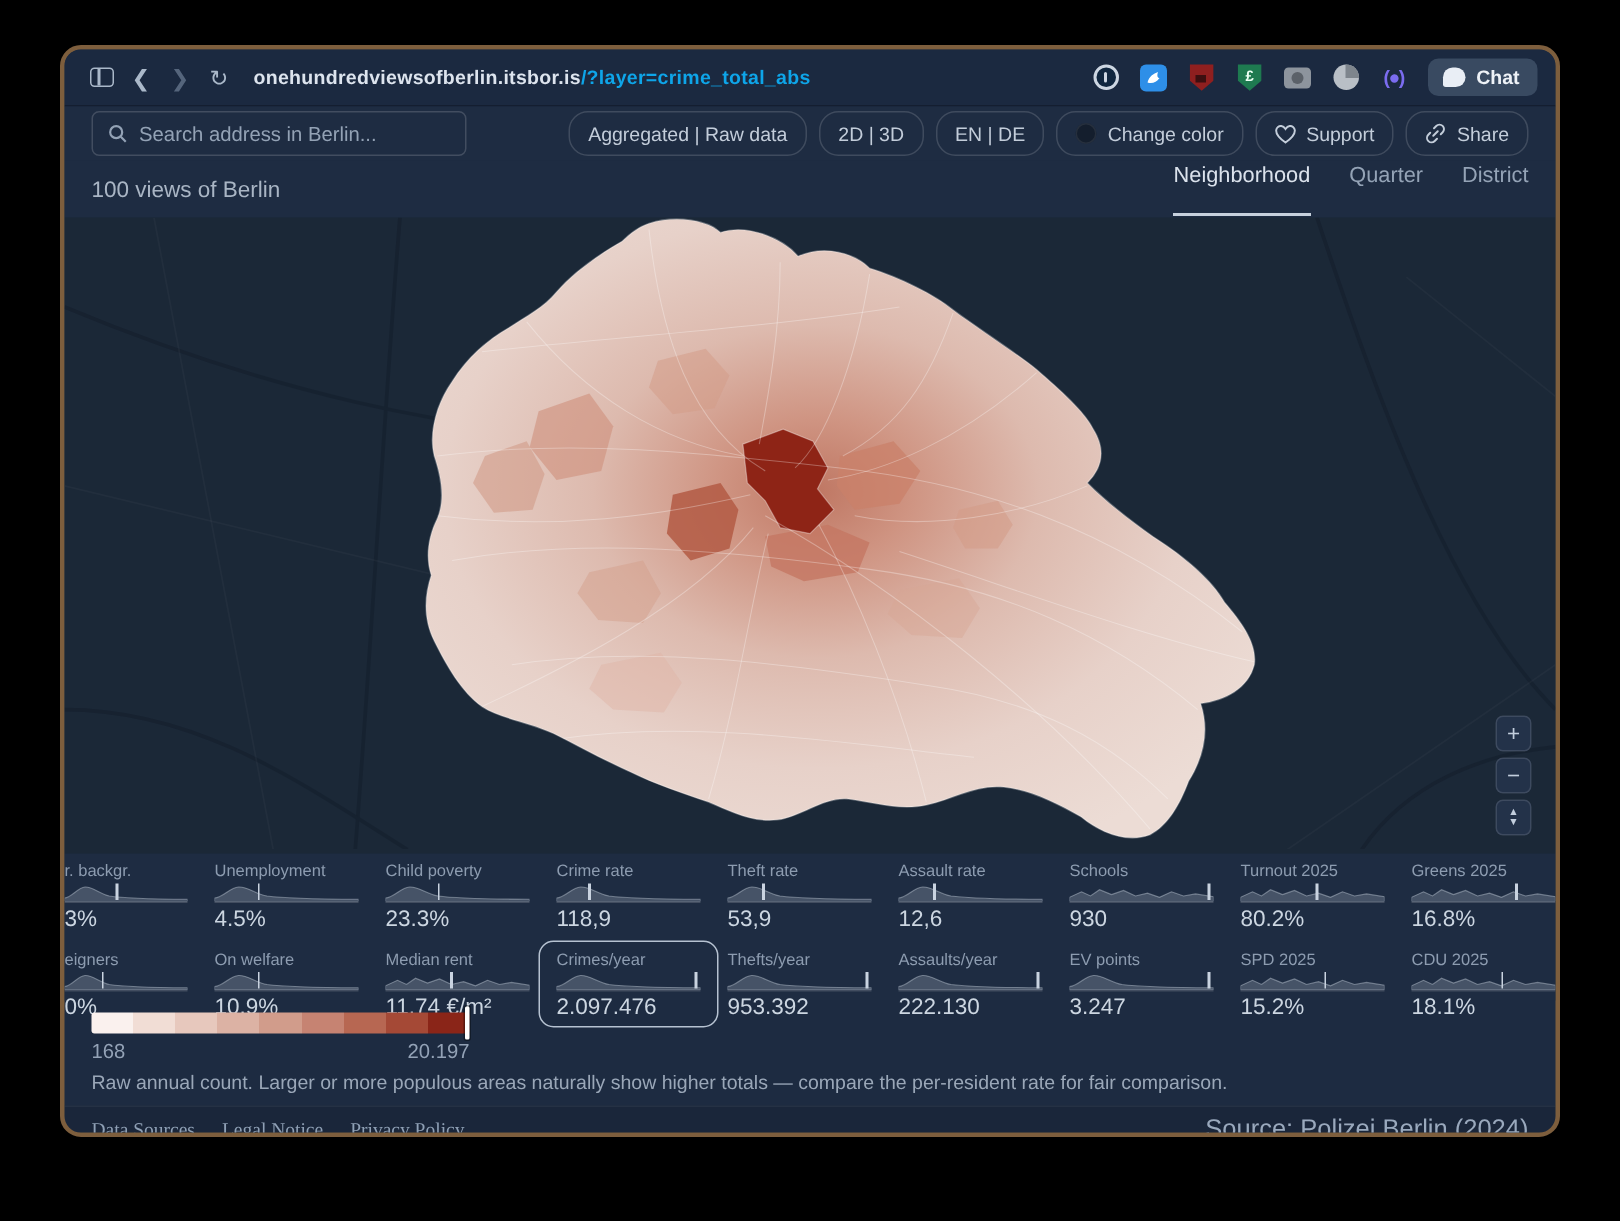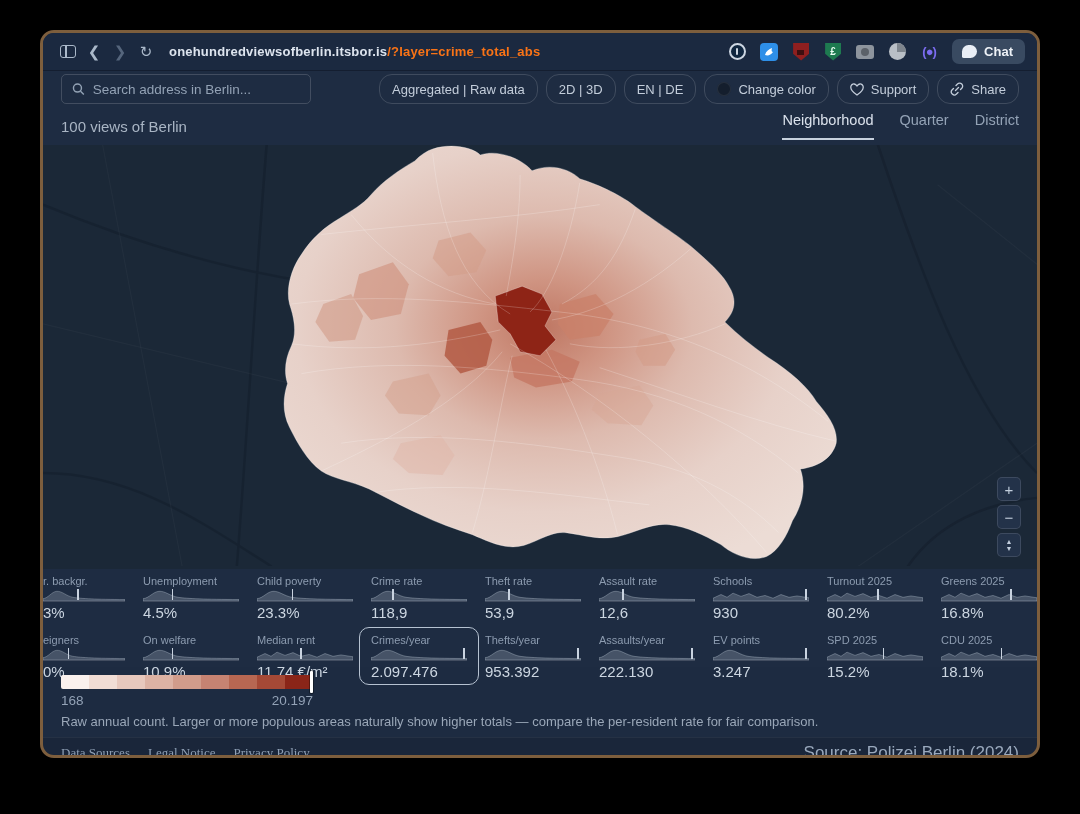--- a/index.html
+++ b/index.html
@@ -10,21 +10,21 @@
 
   
   .chrome { height:38px; background:#1b2940; display:flex; align-items:center; padding:0 12px;
     border-bottom:1px solid rgba(0,0,0,.25); }
   .chrome .navbtn { color:#aab8c9; font-size:15px; width:26px; height:26px; display:flex; align-items:center; justify-content:center; cursor:default; }
   .chrome .navbtn.dim { color:#55657c; }
   .sidebar-glyph { width:16px; height:13px; border:1.6px solid #aab8c9; border-radius:3px; position:relative; }
   .sidebar-glyph::before { content:""; position:absolute; left:4px; top:0; bottom:0; width:1.6px; background:#aab8c9; }
   .urlbox { margin-left:10px; font-size:13px; letter-spacing:.2px; white-space:nowrap; }
   .urlbox .domain { color:#dde4ee; font-weight:700; }
-  .urlbox .path { color:#f97316; font-weight:600; }
+  .urlbox .path { color:#0ea5e9; font-weight:600; }
   .chrome .spacer { flex:1; }
   .ext { display:flex; align-items:center; gap:14px; margin-right:14px; }
   .xicon { width:18px; height:18px; display:flex; align-items:center; justify-content:center; }
   .chat-btn { display:flex; align-items:center; gap:7px; background:#394a61; color:#eef2f7;
     font-size:13px; font-weight:600; padding:5px 12px 5px 10px; border-radius:7px; }
 
   
   .toolbar { height:36px; display:flex; align-items:center; padding:0 18px; gap:8px; background:#1e2c42; }
   .searchbox { width:250px; height:30px; border:1px solid rgba(255,255,255,.16); border-radius:5px;
     display:flex; align-items:center; padding:0 10px; gap:8px; }
@@ -34,21 +34,21 @@
   .toolbar .spacer { flex:1; }
   .tbtn { height:30px; border:1px solid rgba(255,255,255,.15); border-radius:13px; color:#c3cdda;
     font-size:13px; display:flex; align-items:center; gap:7px; padding:0 12px; white-space:nowrap; background:transparent; }
   .color-dot { width:14px; height:14px; border-radius:50%; background:#141e2d; box-shadow:inset 0 0 0 1px rgba(255,255,255,.08); }
 
   
   .titlerow { height:38px; display:flex; align-items:center; padding:0 18px; background:#1e2c42; }
   .page-title { color:#a9b5c4; font-size:15px; }
   .titlerow .spacer { flex:1; }
   .tabs { display:flex; gap:26px; }
-  .tab { color:#94a3b6; font-size:14.5px; padding-bottom:10px; border-bottom:2px solid transparent; }
+  .tab { color:#94a3b6; font-size:14.5px; padding-bottom:17px; border-bottom:2px solid transparent; }
   .tab.active { color:#dbe2ec; border-bottom-color:#c7d1dd; }
 
   
   .map { position:relative; height:424px; background:#1b2837; overflow:hidden; }
   .map svg.basemap { position:absolute; inset:0; }
   .map-controls { position:absolute; right:16px; bottom:12px; display:flex; flex-direction:column; gap:4px; }
   .mapbtn { width:24px; height:24px; background:rgba(36,52,76,.85); border:1px solid rgba(255,255,255,.12);
     border-radius:5px; color:#c2cedd; font-size:15px; display:flex; align-items:center; justify-content:center; line-height:1; }
   .pitch-arrows { display:flex; flex-direction:column; font-size:7px; line-height:1; color:#c2cedd; }
 

